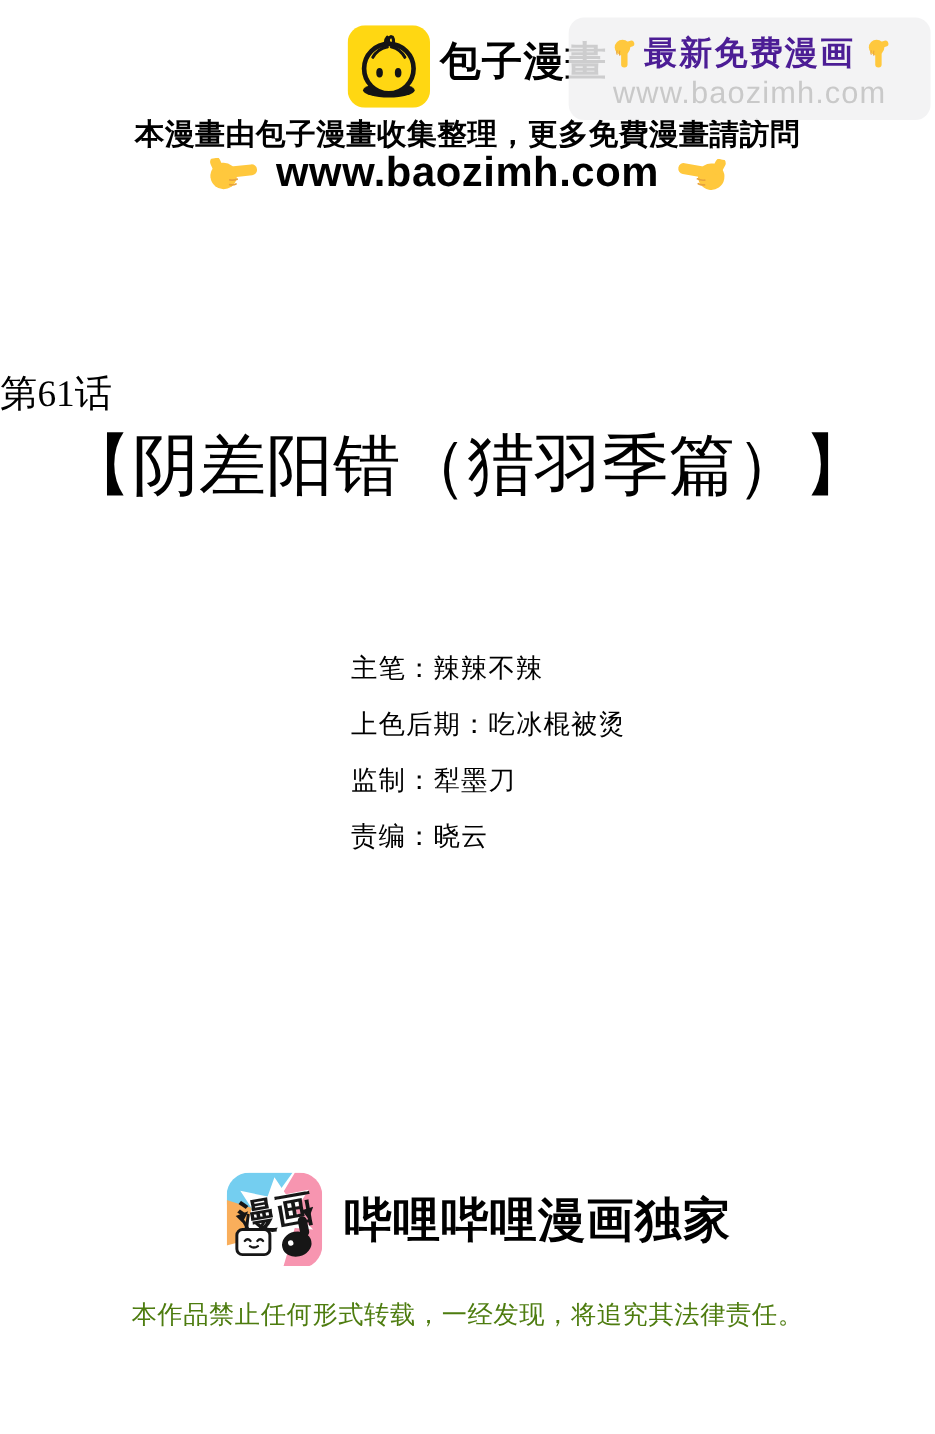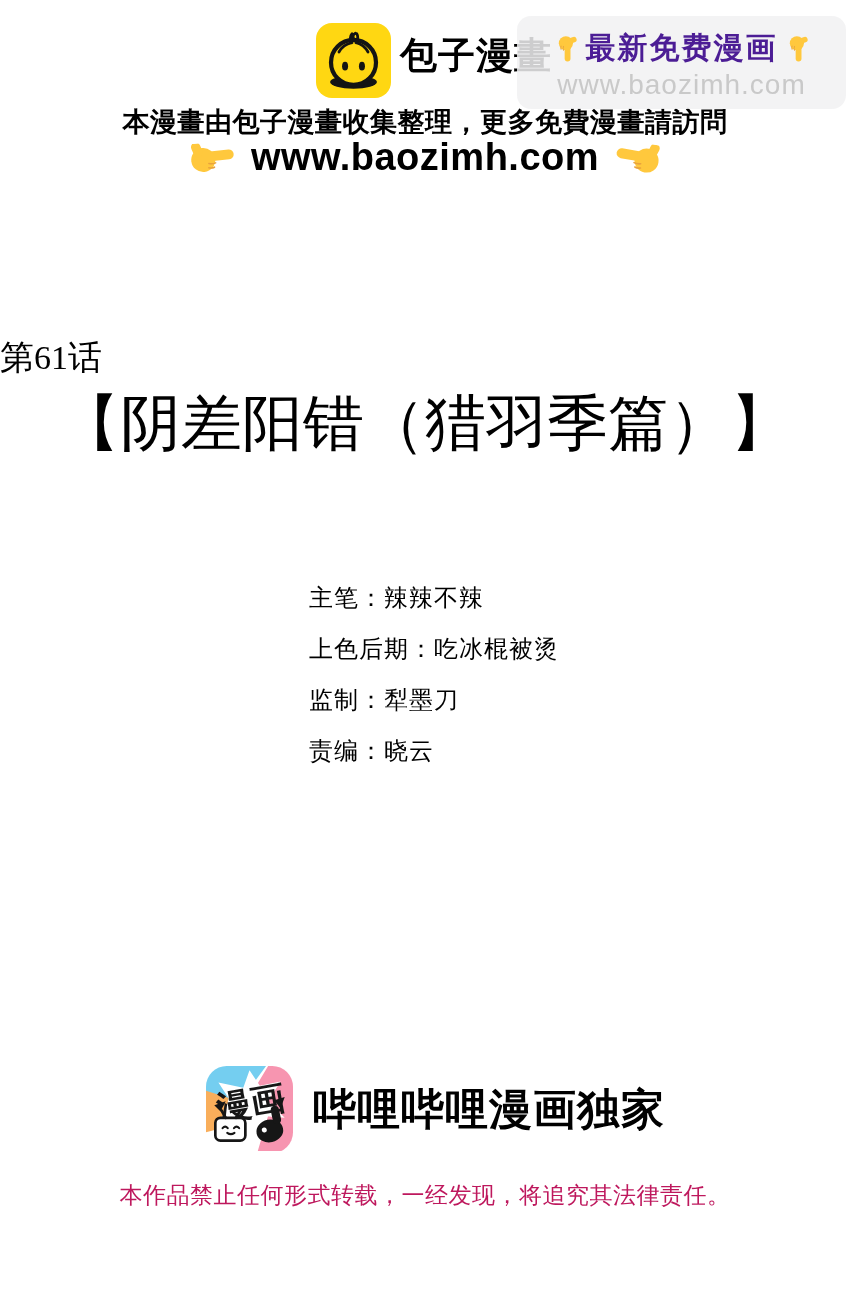--- a/index.html
+++ b/index.html
@@ -55,41 +55,41 @@
   }
   .chapter-title{
     position:absolute;left:0;top:383px;width:100%;
     text-align:center;font-size:61px;
     font-family:Liberation Sans, sans-serif;
     white-space:nowrap;
   }
   
   .credits{
     position:absolute;left:307px;top:570px;
-    list-style:none;margin:2px;padding:0;
+    list-style:none;margin:12px;padding:0;
   }
   .credits li{
     height:51px;line-height:51px;
     font-size:24px;letter-spacing:1px;
     white-space:nowrap;
   }
   
   .publisher{
     position:absolute;left:206px;top:1066px;
     display:flex;align-items:center;gap:20px;
   }
   .bili-logo{width:87px;height:87px;}
   .exclusive-text{
     font-size:43px;font-weight:bold;letter-spacing:1px;
     font-family:"Liberation Serif", serif;
   }
   
   .disclaimer{
     position:absolute;left:0;top:1180px;width:100%;
-    text-align:center;font-size:23px;color:#be185d;letter-spacing:0.5px;
+    text-align:center;font-size:23px;color:#4d7c0f;letter-spacing:0.5px;
   }
   .svg-defs{position:absolute;width:0;height:0;overflow:hidden;}
 </style>
 </head>
 <body>
 
 <svg class="svg-defs" aria-hidden="true">
   <symbol id="hand" viewBox="0 0 44 30">
     <rect x="16" y="8.5" width="27" height="9.5" rx="4.7" fill="#FFC83D"></rect>
     <circle cx="13.5" cy="16" r="11.5" fill="#FFC83D"></circle>

